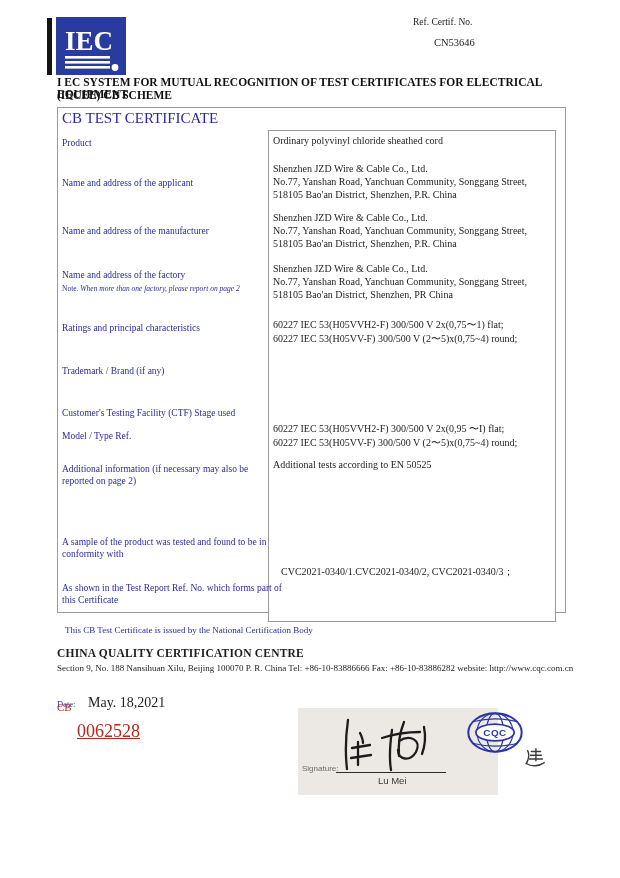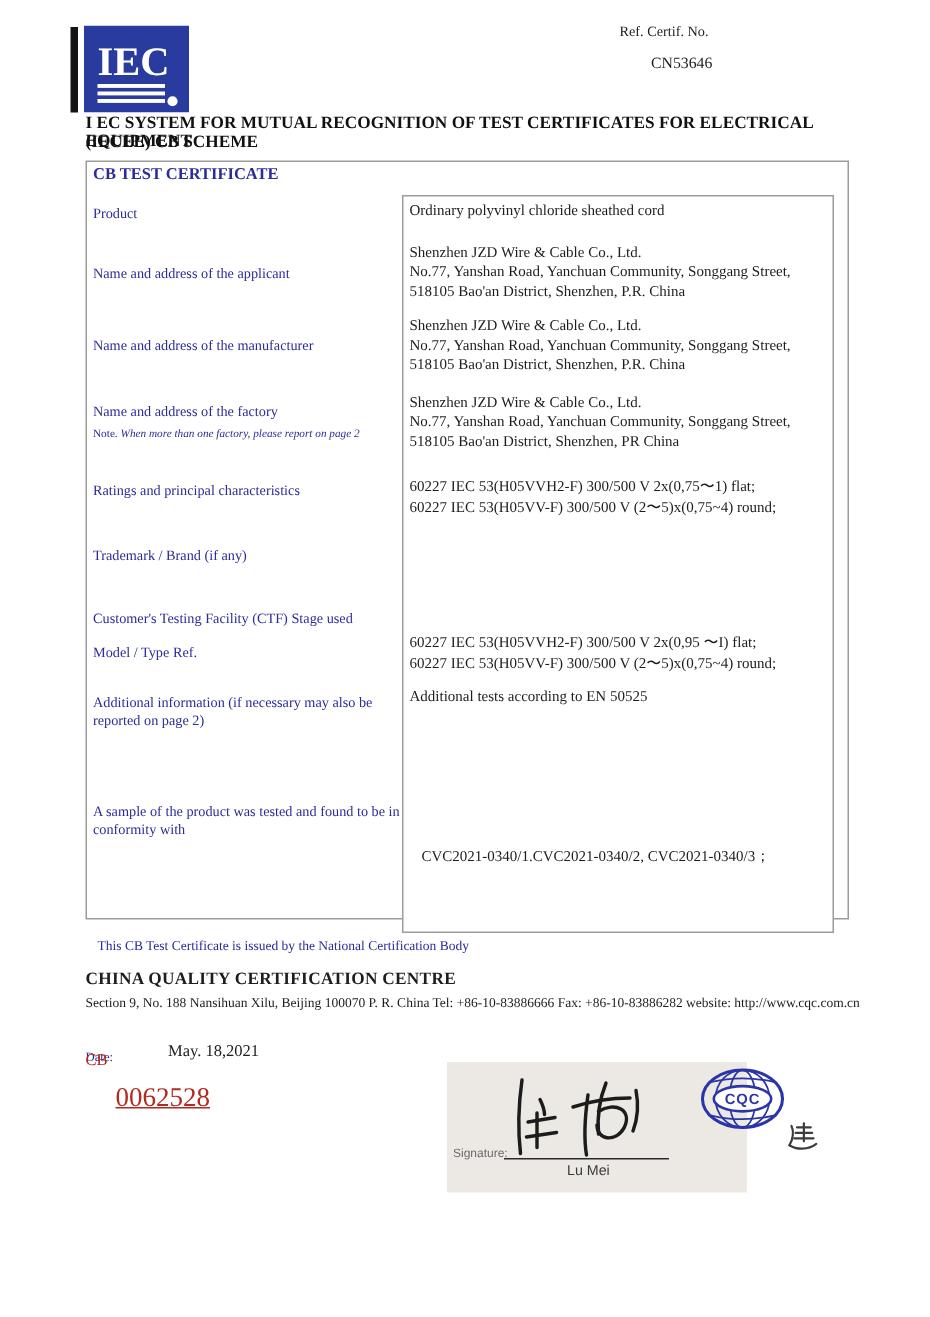--- a/index.html
+++ b/index.html
@@ -40,37 +40,38 @@
   </div>
 
   <div class="abs" style="left:413px;top:17px;font-size:9.5px;">Ref. Certif. No.</div>
   <div class="abs" style="left:434px;top:37px;font-size:10.5px;">CN53646</div>
 
   <div class="abs scheme-line" style="left:57px;top:76px;width:515px;">I EC SYSTEM FOR MUTUAL RECOGNITION OF TEST CERTIFICATES FOR ELECTRICAL EQUIPMENT</div>
   <div class="abs scheme-line" style="left:57px;top:89px;width:515px;">(IECEE) CB SCHEME</div>
 
   <div class="abs box" style="left:57px;top:107px;width:509px;height:506px;"></div>
 
-  <div class="abs" style="left:62px;top:110px;font-size:11px;font-weight:bold;color:var(--navy);">CB TEST CERTIFICATE</div>
+  <div class="abs" style="left:62px;top:110px;font-size:15px;font-weight:normal;color:var(--navy);">CB TEST CERTIFICATE</div>
 
   <div class="abs box" style="left:268px;top:130px;width:288px;height:492px;"></div>
 
   <div class="abs lbl" style="left:62px;top:137px;">Product</div>
   <div class="abs lbl" style="left:62px;top:177px;">Name and address of the applicant</div>
   <div class="abs lbl" style="left:62px;top:225px;">Name and address of the manufacturer</div>
   <div class="abs lbl" style="left:62px;top:269px;">Name and address of the factory</div>
   <div class="abs note" style="left:62px;top:284px;">
     <span>Note.</span><span class="it"> When more than one factory, please report on page 2</span>
   </div>
   <div class="abs lbl" style="left:62px;top:322px;">Ratings and principal characteristics</div>
   <div class="abs lbl" style="left:62px;top:365px;">Trademark / Brand (if any)</div>
   <div class="abs lbl" style="left:62px;top:407px;">Customer's Testing Facility (CTF) Stage used</div>
   <div class="abs lbl" style="left:62px;top:430px;">Model / Type Ref.</div>
   <div class="abs lbl" style="left:62px;top:463px;width:212px;">Additional information (if necessary may also be reported on page 2)</div>
   <div class="abs lbl" style="left:62px;top:536px;width:214px;">A sample of the product was tested and found to be in conformity with</div>
+  <div class="abs lbl" style="left:62px;top:582px;width:220px;">As shown in the Test Report Ref. No. which forms part of this Certificate</div>
 
   <div class="abs val" style="left:273px;top:134px;width:278px;">Ordinary polyvinyl chloride sheathed cord</div>
 
   <div class="abs val" style="left:273px;top:162px;width:280px;">
     <div>Shenzhen JZD Wire &amp; Cable Co., Ltd.</div>
     <div>No.77, Yanshan Road, Yanchuan Community, Songgang Street,</div>
     <div>518105 Bao'an District, Shenzhen, P.R. China</div>
   </div>
 
   <div class="abs val" style="left:273px;top:211px;width:280px;">
@@ -99,21 +100,21 @@
 
 
   <div class="abs val" style="left:281px;top:565px;width:272px;">CVC2021-0340/1.CVC2021-0340/2, CVC2021-0340/3；</div>
 
   <div class="abs" style="left:65px;top:625px;font-size:9px;color:var(--navy);">This CB Test Certificate is issued by the National Certification Body</div>
 
   <div class="abs" style="left:57px;top:647px;font-size:11.5px;font-weight:bold;letter-spacing:0.2px;">CHINA QUALITY CERTIFICATION CENTRE</div>
   <div class="abs" style="left:57px;top:663px;font-size:9px;width:540px;">Section 9, No. 188 Nansihuan Xilu, Beijing 100070 P. R. China Tel: +86-10-83886666 Fax: +86-10-83886282 website: http://www.cqc.com.cn</div>
 
   <div class="abs" style="left:57px;top:699px;font-size:8.5px;color:var(--navy);">Date:</div>
-  <div class="abs" style="left:88px;top:695px;font-size:11px;margin-left:24px;">May. 18,2021</div>
+  <div class="abs" style="left:88px;top:695px;font-size:14px;">May. 18,2021</div>
 
   <div class="abs" style="left:57px;top:701px;font-size:11px;color:var(--red);">CB</div>
   <div class="abs" style="left:77px;top:721px;font-size:18px;color:var(--red);text-decoration:underline;">0062528</div>
 
   <div class="abs" style="left:298px;top:708px;width:200px;height:87px;background:var(--sig-bg);"></div>
 
   <div class="abs" style="left:336px;top:716px;width:112px;height:56px;">
     <svg width="112" height="56" viewBox="0 0 112 56" fill="none" stroke="#1c1c1c" stroke-width="2.3" stroke-linecap="round" stroke-linejoin="round">
       <path d="M12,4 C10,18 9,36 11,53"></path>
       <path d="M22,26 L22,49"></path>

